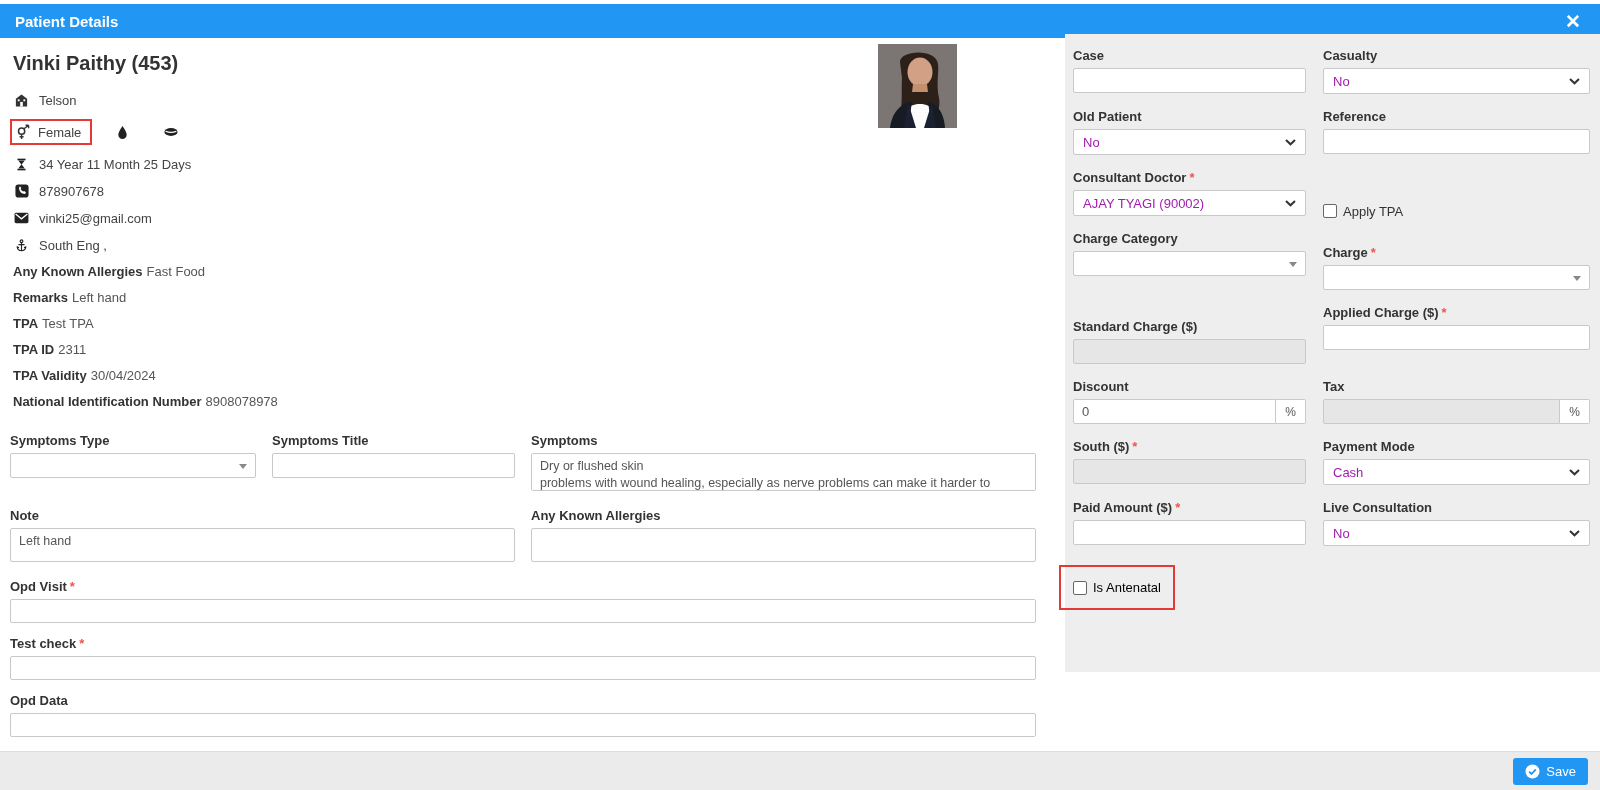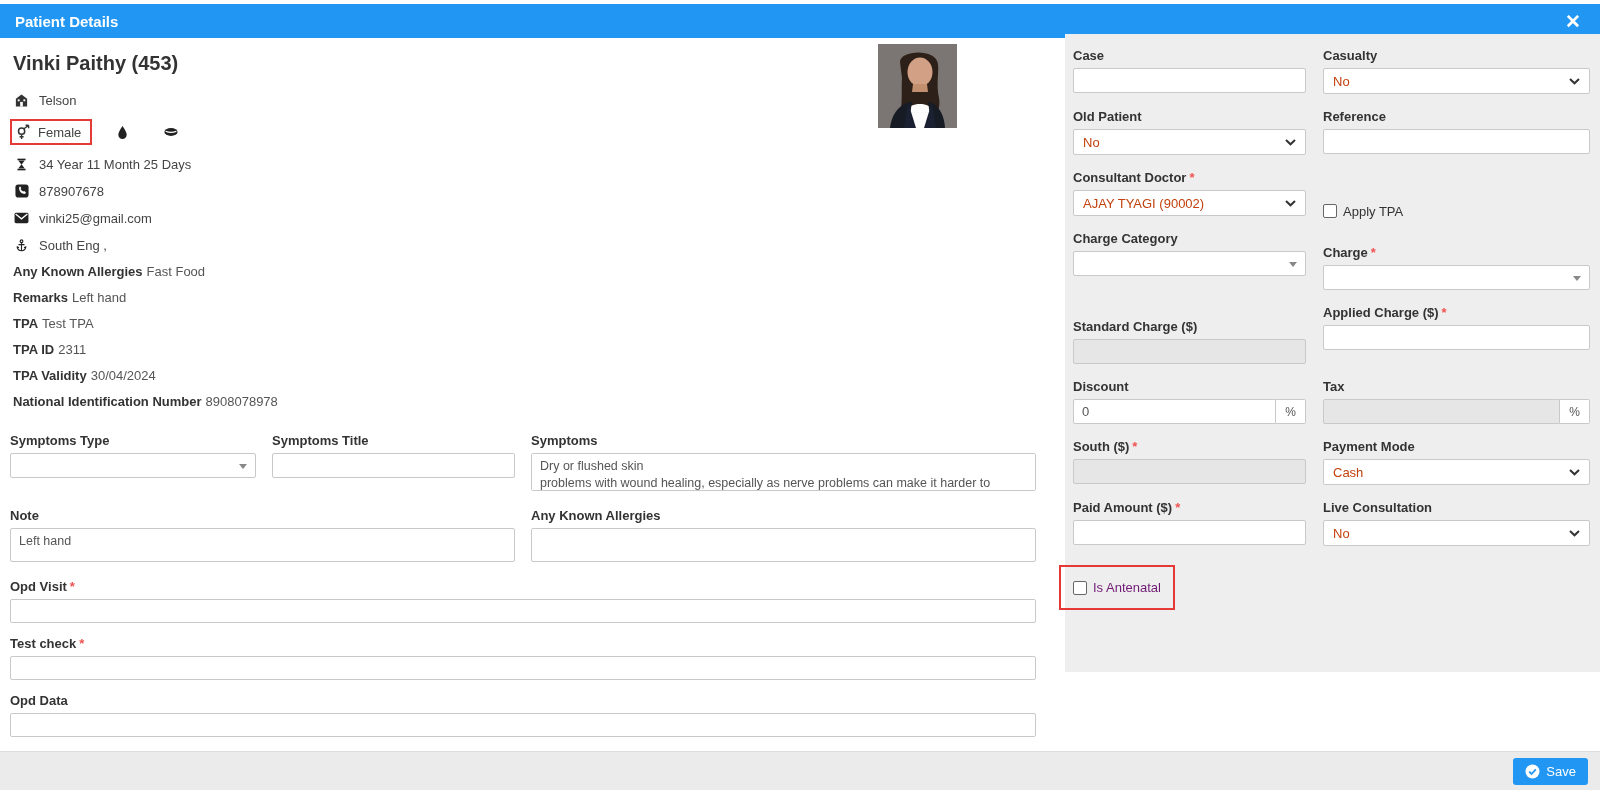--- a/index.html
+++ b/index.html
@@ -53,21 +53,21 @@
     border-radius:2px; display:flex; align-items:center; padding:0 22px 0 8px;
     font-size:13px; color:#555; cursor:pointer;
   }
   .sel2 .tri {
     position:absolute; right:8px; top:10px; width:0; height:0;
     border-left:4px solid transparent; border-right:4px solid transparent; border-top:5px solid #888;
   }
   .nsel {
     width:100%; height:26px; border:1px solid #c9c9c9; background:#fff; border-radius:2px;
     display:flex; align-items:center; justify-content:space-between; padding:0 9px;
-    font-size:13px; color:#c2410c; cursor:pointer;
+    font-size:13px; color:#a21caf; cursor:pointer;
   }
   .addon-group { display:flex; width:100%; }
   .addon-group .tinput { flex:1; border-radius:2px 0 0 2px; }
   .addon {
     width:30px; flex:none; display:flex; align-items:center; justify-content:center;
     border:1px solid #c9c9c9; border-left:none; background:#fff; font-size:12px; color:#555;
     border-radius:0 2px 2px 0;
   }
   input[type=checkbox] {
     appearance:none; -webkit-appearance:none; width:14px; height:14px; border:1.5px solid #666;
@@ -82,21 +82,21 @@
   
   .rp-grid { display:grid; grid-template-columns:233px 1fr; column-gap:17px; }
   .rp-grid .fgroup { margin-bottom:13px; }
   .rp-grid .fgroup label { margin-top:2px; }
   .chk-row { display:flex; align-items:center; font-size:13px; font-weight:bold; color:#333; }
   .apply-tpa-cell { margin-top:25px; }
   .antenatal-box {
     display:inline-flex; align-items:center; border:2px solid #e53935;
     padding:13px 12px; margin:6px 0 0 -14px; font-weight:normal;
   }
-  .antenatal-box .lbl { font-size:13px; color:#701a75; font-weight:normal; }
+  .antenatal-box .lbl { font-size:13px; color:#000000; font-weight:normal; }
   
   .modal-footer {
     position:absolute; left:0; top:751px; width:1600px; height:39px;
     background:#ebebeb; border-top:1px solid #ddd;
     display:flex; align-items:center; justify-content:flex-end; padding:0 12px;
   }
   .save-btn {
     background:#2196f3; color:#fff; border:none; border-radius:3px; height:27px;
     display:flex; align-items:center; gap:6px; padding:0 12px; font-size:13px;
     cursor:pointer; font-family:inherit;

